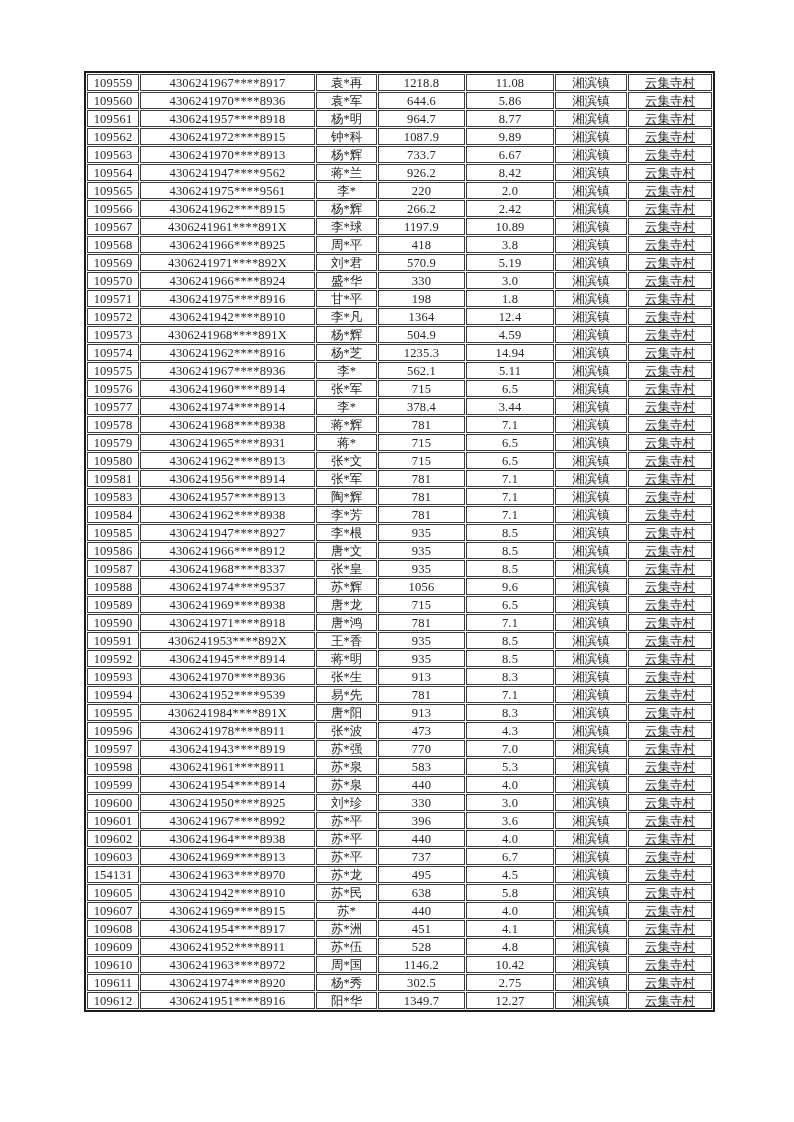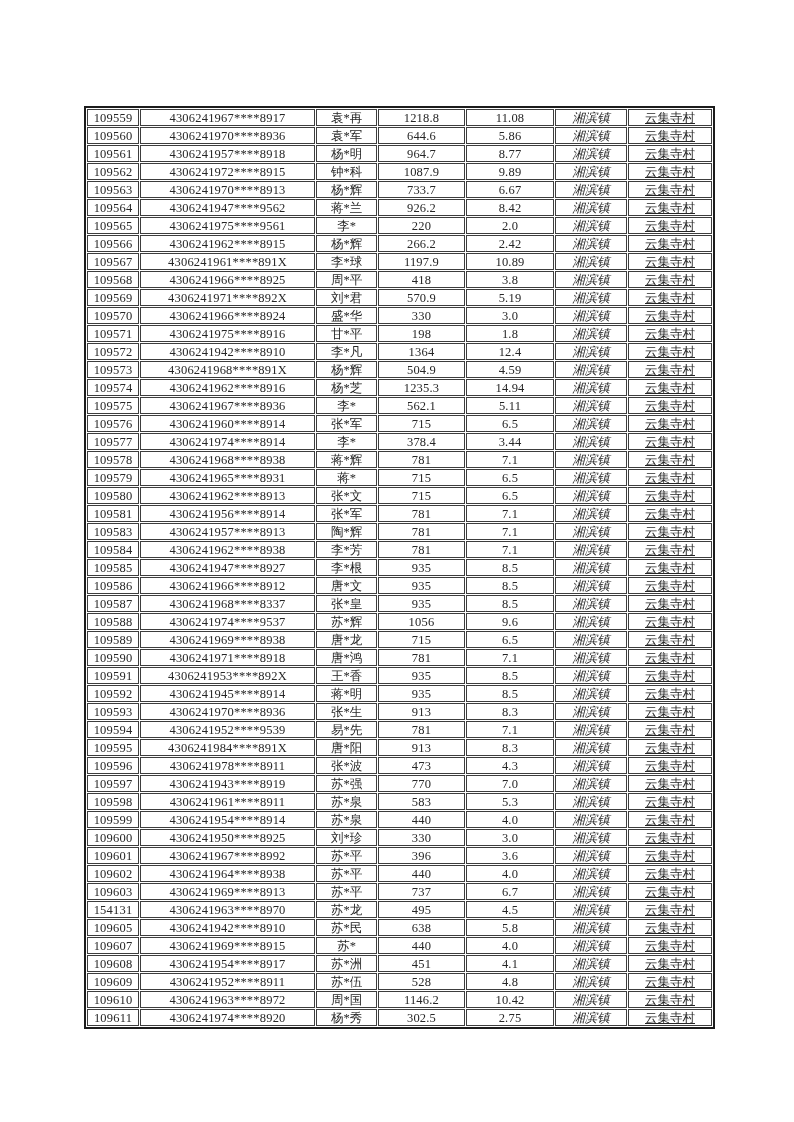--- a/index.html
+++ b/index.html
@@ -18,21 +18,20 @@
   table.data-table {
     position: absolute;
     left: 84px;
     top: 71px;
     width: 626px;
     table-layout: fixed;
     border-collapse: separate;
     border-spacing: 1px;
     border: 2px solid #1c1c1c;
     background: #ffffff;
-    margin-top: 35px;
   }
   table.data-table td {
     box-sizing: border-box;
     height: 17px;
     padding: 0;
     border: 1px solid #3d3d3d;
     text-align: center;
     vertical-align: middle;
     font-size: 12.5px;
     line-height: 14px;
@@ -45,21 +44,21 @@
   col.w0 { width: 52px; }
   col.w1 { width: 175px; }
   col.w2 { width: 61px; }
   col.w3 { width: 87px; }
   col.w4 { width: 88px; }
   col.w5 { width: 72px; }
   col.w6 { width: 84px; }
   
   td.c0, td.c1, td.c3, td.c4 { color: #2b2b2b; letter-spacing: 0.2px; }
   td.c2 { color: #383838; }
-  td.c5 { color: #7d7d7d; font-style: italic; }
+  td.c5 { color: #7d7d7d; }
   td.c6 { color: #4a4a4a; text-decoration: underline; }
 </style>
 </head>
 <body>
 
 <div class="page">
   <table class="data-table">
     <colgroup>
       <col class="w0">
         <col class="w1">
@@ -522,15 +521,24 @@
         </tr>
         <tr>
           <td class="c0">109611</td>
           <td class="c1">4306241974****8920</td>
           <td class="c2">杨*秀</td>
           <td class="c3">302.5</td>
           <td class="c4">2.75</td>
           <td class="c5">湘滨镇</td>
           <td class="c6">云集寺村</td>
         </tr>
+        <tr>
+          <td class="c0">109612</td>
+          <td class="c1">4306241951****8916</td>
+          <td class="c2">阳*华</td>
+          <td class="c3">1349.7</td>
+          <td class="c4">12.27</td>
+          <td class="c5">湘滨镇</td>
+          <td class="c6">云集寺村</td>
+        </tr>
       </tbody>
   </table>
 </div>
 
 </body></html>

